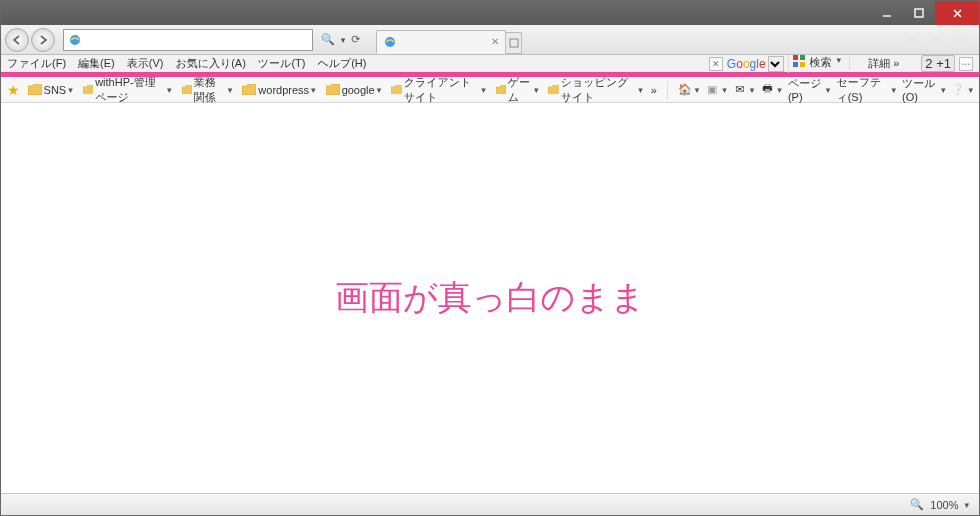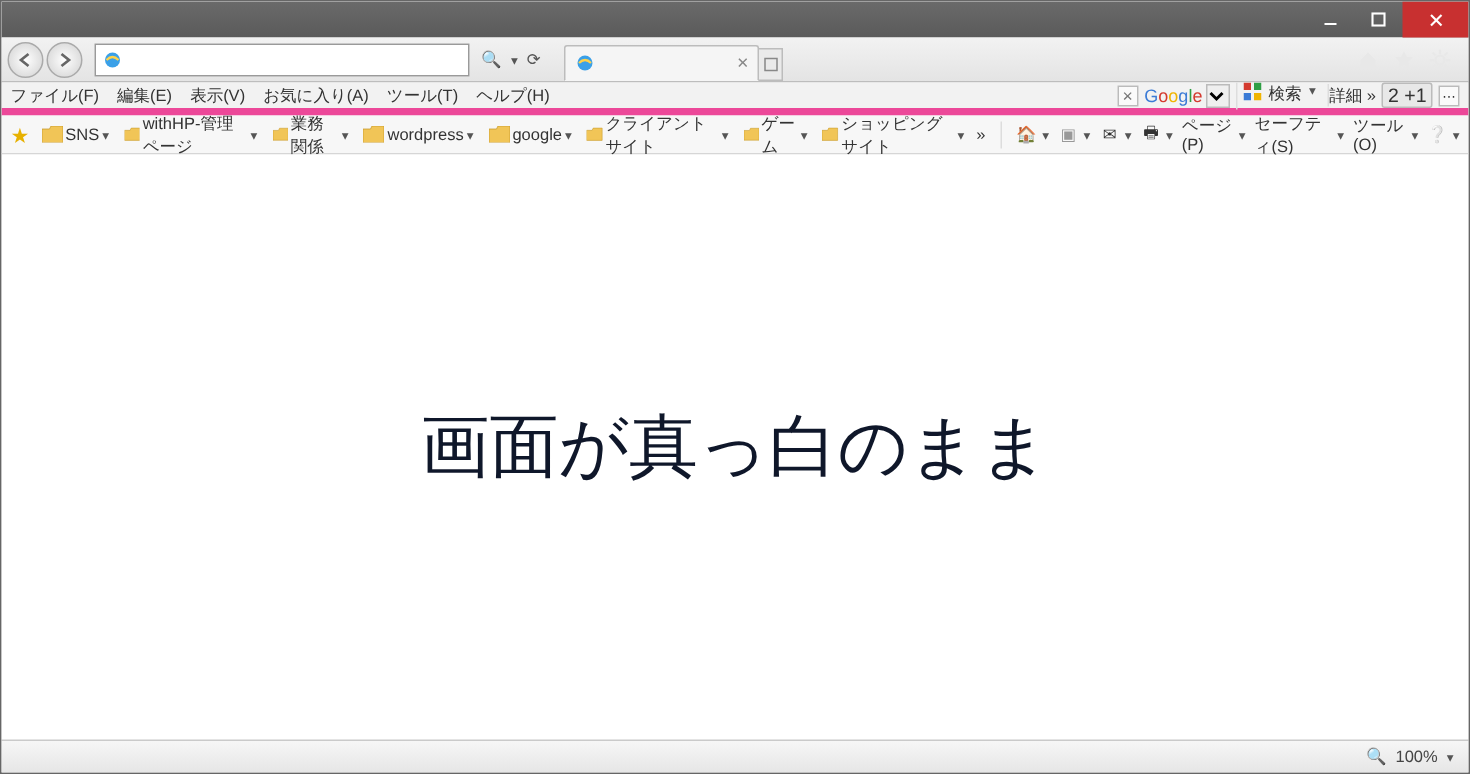--- a/index.html
+++ b/index.html
@@ -28,36 +28,36 @@
   .menurow .item { cursor: default; }
   .menurow .right { margin-left: auto; display: flex; align-items: center; gap: 4px; }
   .closex { width: 14px; height: 14px; border: 1px solid #bbb; display:flex;align-items:center;justify-content:center; font-size:9px; color:#777; background:#fafafa;}
   .searchprov { display: flex; align-items: center; gap: 2px; }
   .searchprov .glabel { font-size: 12px; }
   .searchprov .g1{color:#3b7bd6}.g2{color:#d43a2f}.g3{color:#f0b400}.g4{color:#3b7bd6}.g5{color:#2f9e44}.g6{color:#d43a2f}
   .searchprov select { font-size: 10px; border:1px solid #bbb; height:16px; width: 16px;}
   .searchbtn { display: flex; gap: 5px; font-size: 11px; padding: 0 4px; border-left: 1px solid #ddd; height: 18px;}
   .searchbtn .sq{display:inline-flex;width:12px;height:12px;}
   .sq .a{fill:#d43a2f}.sq .b{fill:#2f9e44}.sq .c{fill:#3b7bd6}.sq .d{fill:#f0b400}
-  .detbtn { font-size: 11px; padding: 0 0; border-left:1px solid #ddd;}
+  .detbtn { font-size: 11px; padding: 0 18px; border-left:1px solid #ddd;}
   .badge { font-size: 13px; background:#e8e8e8; border:1px solid #bbb; padding:0 3px; border-radius:2px;}
   .menurow .qm { width:14px;height:14px;border:1px solid #bbb;background:#fafafa;font-size:9px;display:flex;align-items:center;justify-content:center;}
 
   .bmrow { height: 26px; background: #f7f7f7; border-bottom: 1px solid #d6d6d6; display: flex; align-items: center; padding: 0 6px; font-size: 11px; gap: 6px; color: #333; }
   .bmrow .fav { color: #e7b100; font-size: 14px; }
   .bmitem { display: flex; align-items: center; gap: 2px; padding: 0 2px; }
   .fld { width: 14px; height: 11px; }
   .fld path { fill: #f1c557; stroke: #c79a2a; stroke-width: .5; }
   .minisel{font-size:9px;color:#555;}
   .bmrow .sep { width:1px; height:18px; background:#ddd; margin:0 4px;}
   .bmrow .tooldd { display:flex; align-items:center; gap:3px; }
   .tooldd .ic{width:14px;height:14px;display:inline-flex;align-items:center;justify-content:center;}
 
   .content { position: absolute; top: 102px; left: 0; right: 0; bottom: 22px; background: #fff; display: flex; align-items: center; justify-content: center; }
-  .content .msg { font-family: "MS Mincho","Hiragino Mincho Pro",serif; font-size: 46px; color: #0f172a; }
+  .content .msg { font-family: "MS Mincho","Hiragino Mincho Pro",serif; font-size: 34px; color: #ec4899; }
 
   .statusbar { position: absolute; bottom: 0; left: 0; right: 0; height: 22px; background: linear-gradient(#f6f6f6,#e6e6e6); border-top: 1px solid #cacaca; display: flex; align-items: center; justify-content: flex-end; padding: 0 10px; font-size: 11px; gap: 6px; color: #444; }
 </style>
 </head>
 <body>
 
 <div class="titlebar">
   <div class="spacer"></div>
   <div class="winbtn">
       <svg width="10" height="10">

